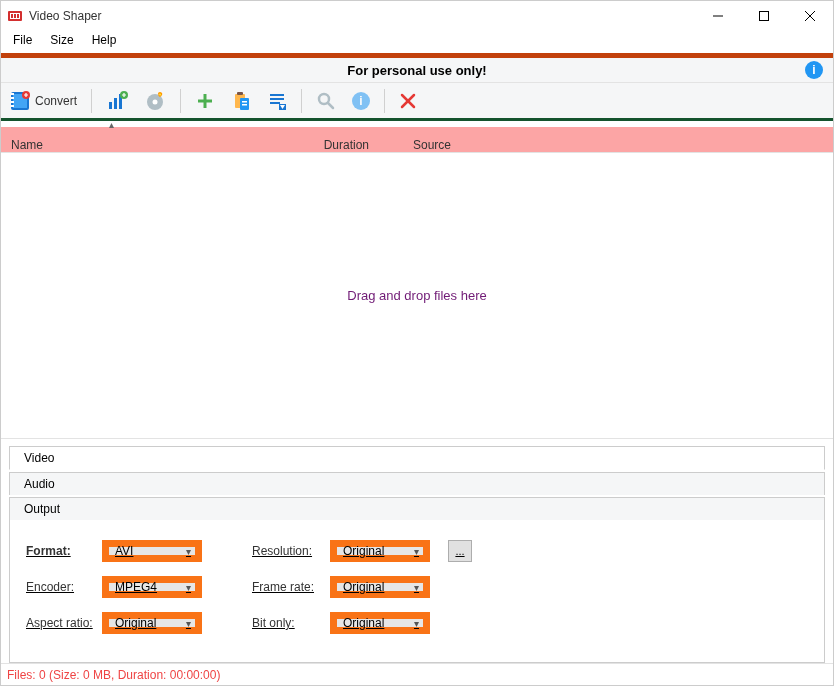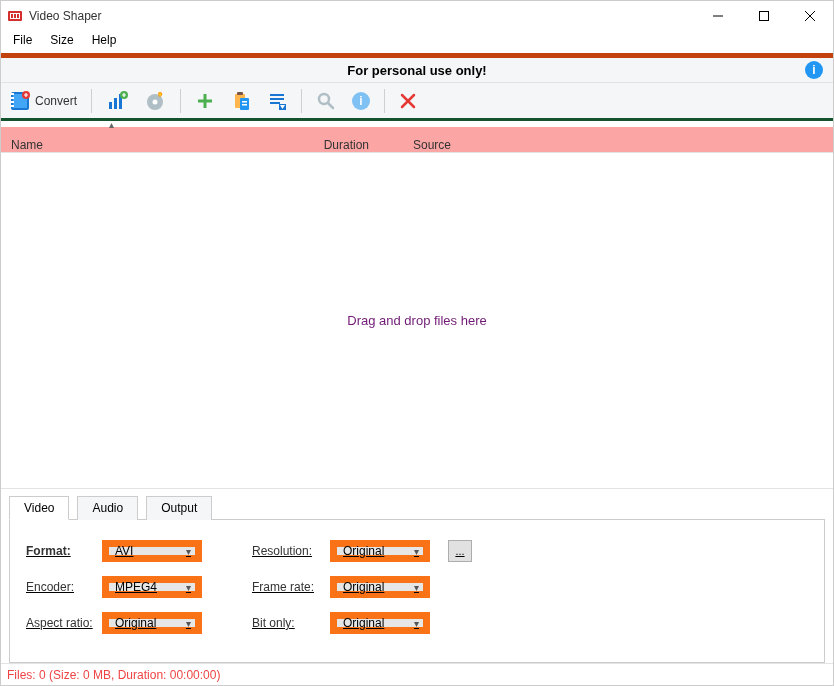--- a/index.html
+++ b/index.html
@@ -111,23 +111,24 @@
   font-size: 13px;
   background: #fff;
 }
 .bottom-tabs {
   border-top: 1px solid #e3e3e3;
   padding: 6px 8px 0 8px;
   background: #fff;
 }
 .tabs {
   display: flex;
-  gap: 8px;
+  gap: 2px;
   position: relative;
   z-index: 2;
+  flex-direction: column;
 }
 .tab {
   padding: 4px 14px;
   border: 1px solid #ccc;
   border-bottom: none;
   background: #f5f6f7;
   font-size: 12px;
   position: relative;
   top: 1px;
   cursor: default;

